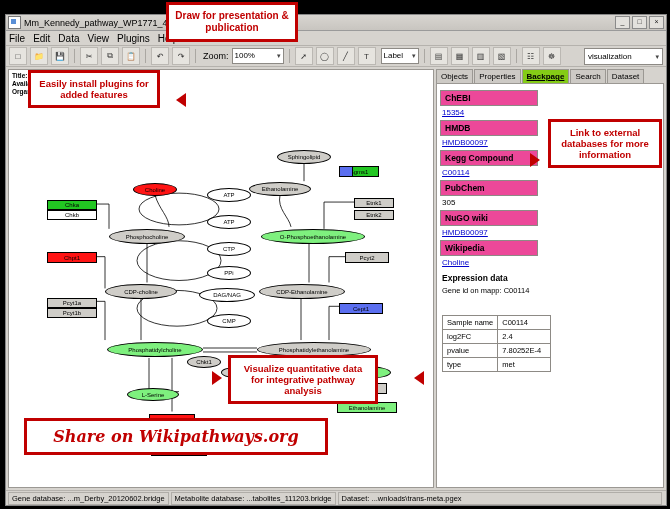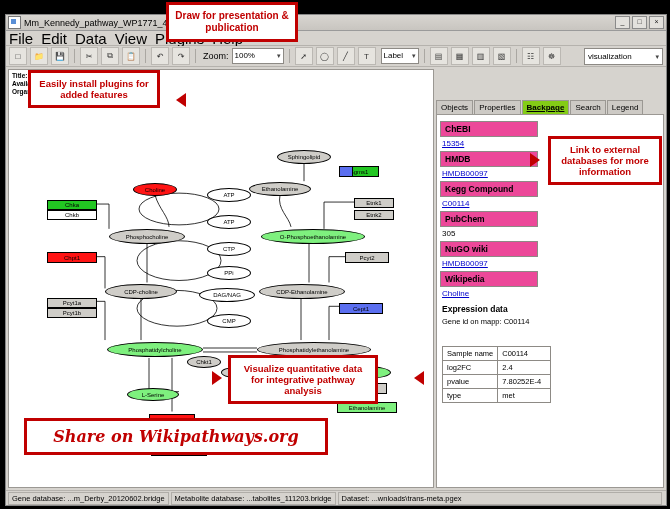--- a/index.html
+++ b/index.html
@@ -29,21 +29,21 @@
   .titlebar .tb-icon:after{
     content:"";position:absolute;left:2px;top:2px;width:5px;height:5px;background:#5a8fd6;
   }
   .titlebar .tb-title{font-size:9px;color:#000;flex:1;white-space:nowrap;overflow:hidden;}
   .winbtns{display:flex;gap:2px;}
   .winbtn{width:13px;height:11px;background:#e3e1dd;border:1px solid #8a8a8a;
     font-size:7px;line-height:9px;text-align:center;color:#222;}
   
   .menubar{
     height:14px;background:#d6d3ce;border-bottom:1px solid #b5b2ad;
-    display:flex;align-items:center;padding-left:3px;gap:8px;font-size:15px;
+    display:flex;align-items:center;padding-left:3px;gap:8px;font-size:10px;
   }
   .menubar span{cursor:default;}
   
   .toolbar{
     height:20px;background:#d6d3ce;border-bottom:1px solid #b5b2ad;
     display:flex;align-items:center;padding:0 3px;gap:3px;
   }
   .tbtn{
     width:16px;height:16px;border:1px solid #bbb8b3;background:#e6e4df;
     display:flex;align-items:center;justify-content:center;font-size:8px;color:#333;
@@ -86,21 +86,21 @@
   .blue{background:#5b6ff0;}
   .lgreen{background:#7ef07e;}
   .yellow{background:#ffff00;}
   .grey{background:#cfcdc8;}
   .white{background:#ffffff;}
   svg.edges{position:absolute;left:0;top:0;width:100%;height:100%;}
   
   .right{
     flex:1;margin:2px 2px 2px 2px;display:flex;flex-direction:column;min-width:0;
   }
-  .tabs{display:flex;height:14px;font-size:8px;margin-top:31px;}
+  .tabs{display:flex;height:14px;font-size:8px;}
   .tab{
     border:1px solid #9b9893;border-bottom:none;background:#cdcac5;
     padding:0 4px;line-height:13px;margin-right:1px;
   }
   .tab.active{background:#84cc16;font-weight:bold;text-decoration:underline;}
   .panel{
     flex:1;background:#fff;border:1px solid #9b9893;overflow:hidden;
     padding:3px;font-size:8px;position:relative;
   }
   .dbhdr{
@@ -268,21 +268,21 @@
       <div class="node rect red" style="left:160px;top:370px;width:20px;height:16px;"></div>
       <div class="node rect green" style="left:180px;top:370px;width:18px;height:16px;"></div>
     </div>
 
     <div class="right">
       <div class="tabs">
         <div class="tab">Objects</div>
         <div class="tab">Properties</div>
         <div class="tab active">Backpage</div>
         <div class="tab">Search</div>
-        <div class="tab">Legend</div>
+        <div class="tab">Dataset</div>
       </div>
       <div class="panel">
         <div class="dbhdr">ChEBI</div>
         <a class="dblink" href="#">15354</a>
 
         <div class="dbhdr">HMDB</div>
         <a class="dblink" href="#">HMDB00097</a>
 
         <div class="dbhdr">Kegg Compound</div>
         <a class="dblink" href="#">C00114</a>
@@ -325,21 +325,21 @@
 
   <div class="status">
     <div class="statcell">Gene database: ...m_Derby_20120602.bridge</div>
     <div class="statcell">Metabolite database: ...tabolites_111203.bridge</div>
     <div class="statcell wide">Dataset: ...wnloads\trans-meta.pgex</div>
   </div>
 </div>
 
 <div class="callout" style="left:166px;top:2px;width:132px;">Draw for presentation &amp; publication</div>
 <div class="callout small" style="left:28px;top:70px;width:132px;">Easily install plugins for added features</div>
-<div class="callout small" style="left:548px;top:136px;width:114px;">Link  to external databases  for more information</div>
+<div class="callout small" style="left:548px;top:119px;width:114px;">Link  to external databases  for more information</div>
 <div class="callout small" style="left:228px;top:355px;width:150px;">Visualize quantitative data  for integrative pathway analysis</div>
 <div class="share">Share on Wikipathways.org</div>
 
 <svg class="arrowR" style="left:0;top:0;width:670px;height:509px;" viewBox="0 0 670 509">
   <g fill="#c00000">
     <polygon points="160,100 150,93 150,107"></polygon>
     <polygon points="176,100 186,93 186,107"></polygon>
     <polygon points="540,160 530,153 530,167"></polygon>
     <polygon points="222,378 212,371 212,385"></polygon>
     <polygon points="414,378 424,371 424,385"></polygon>

